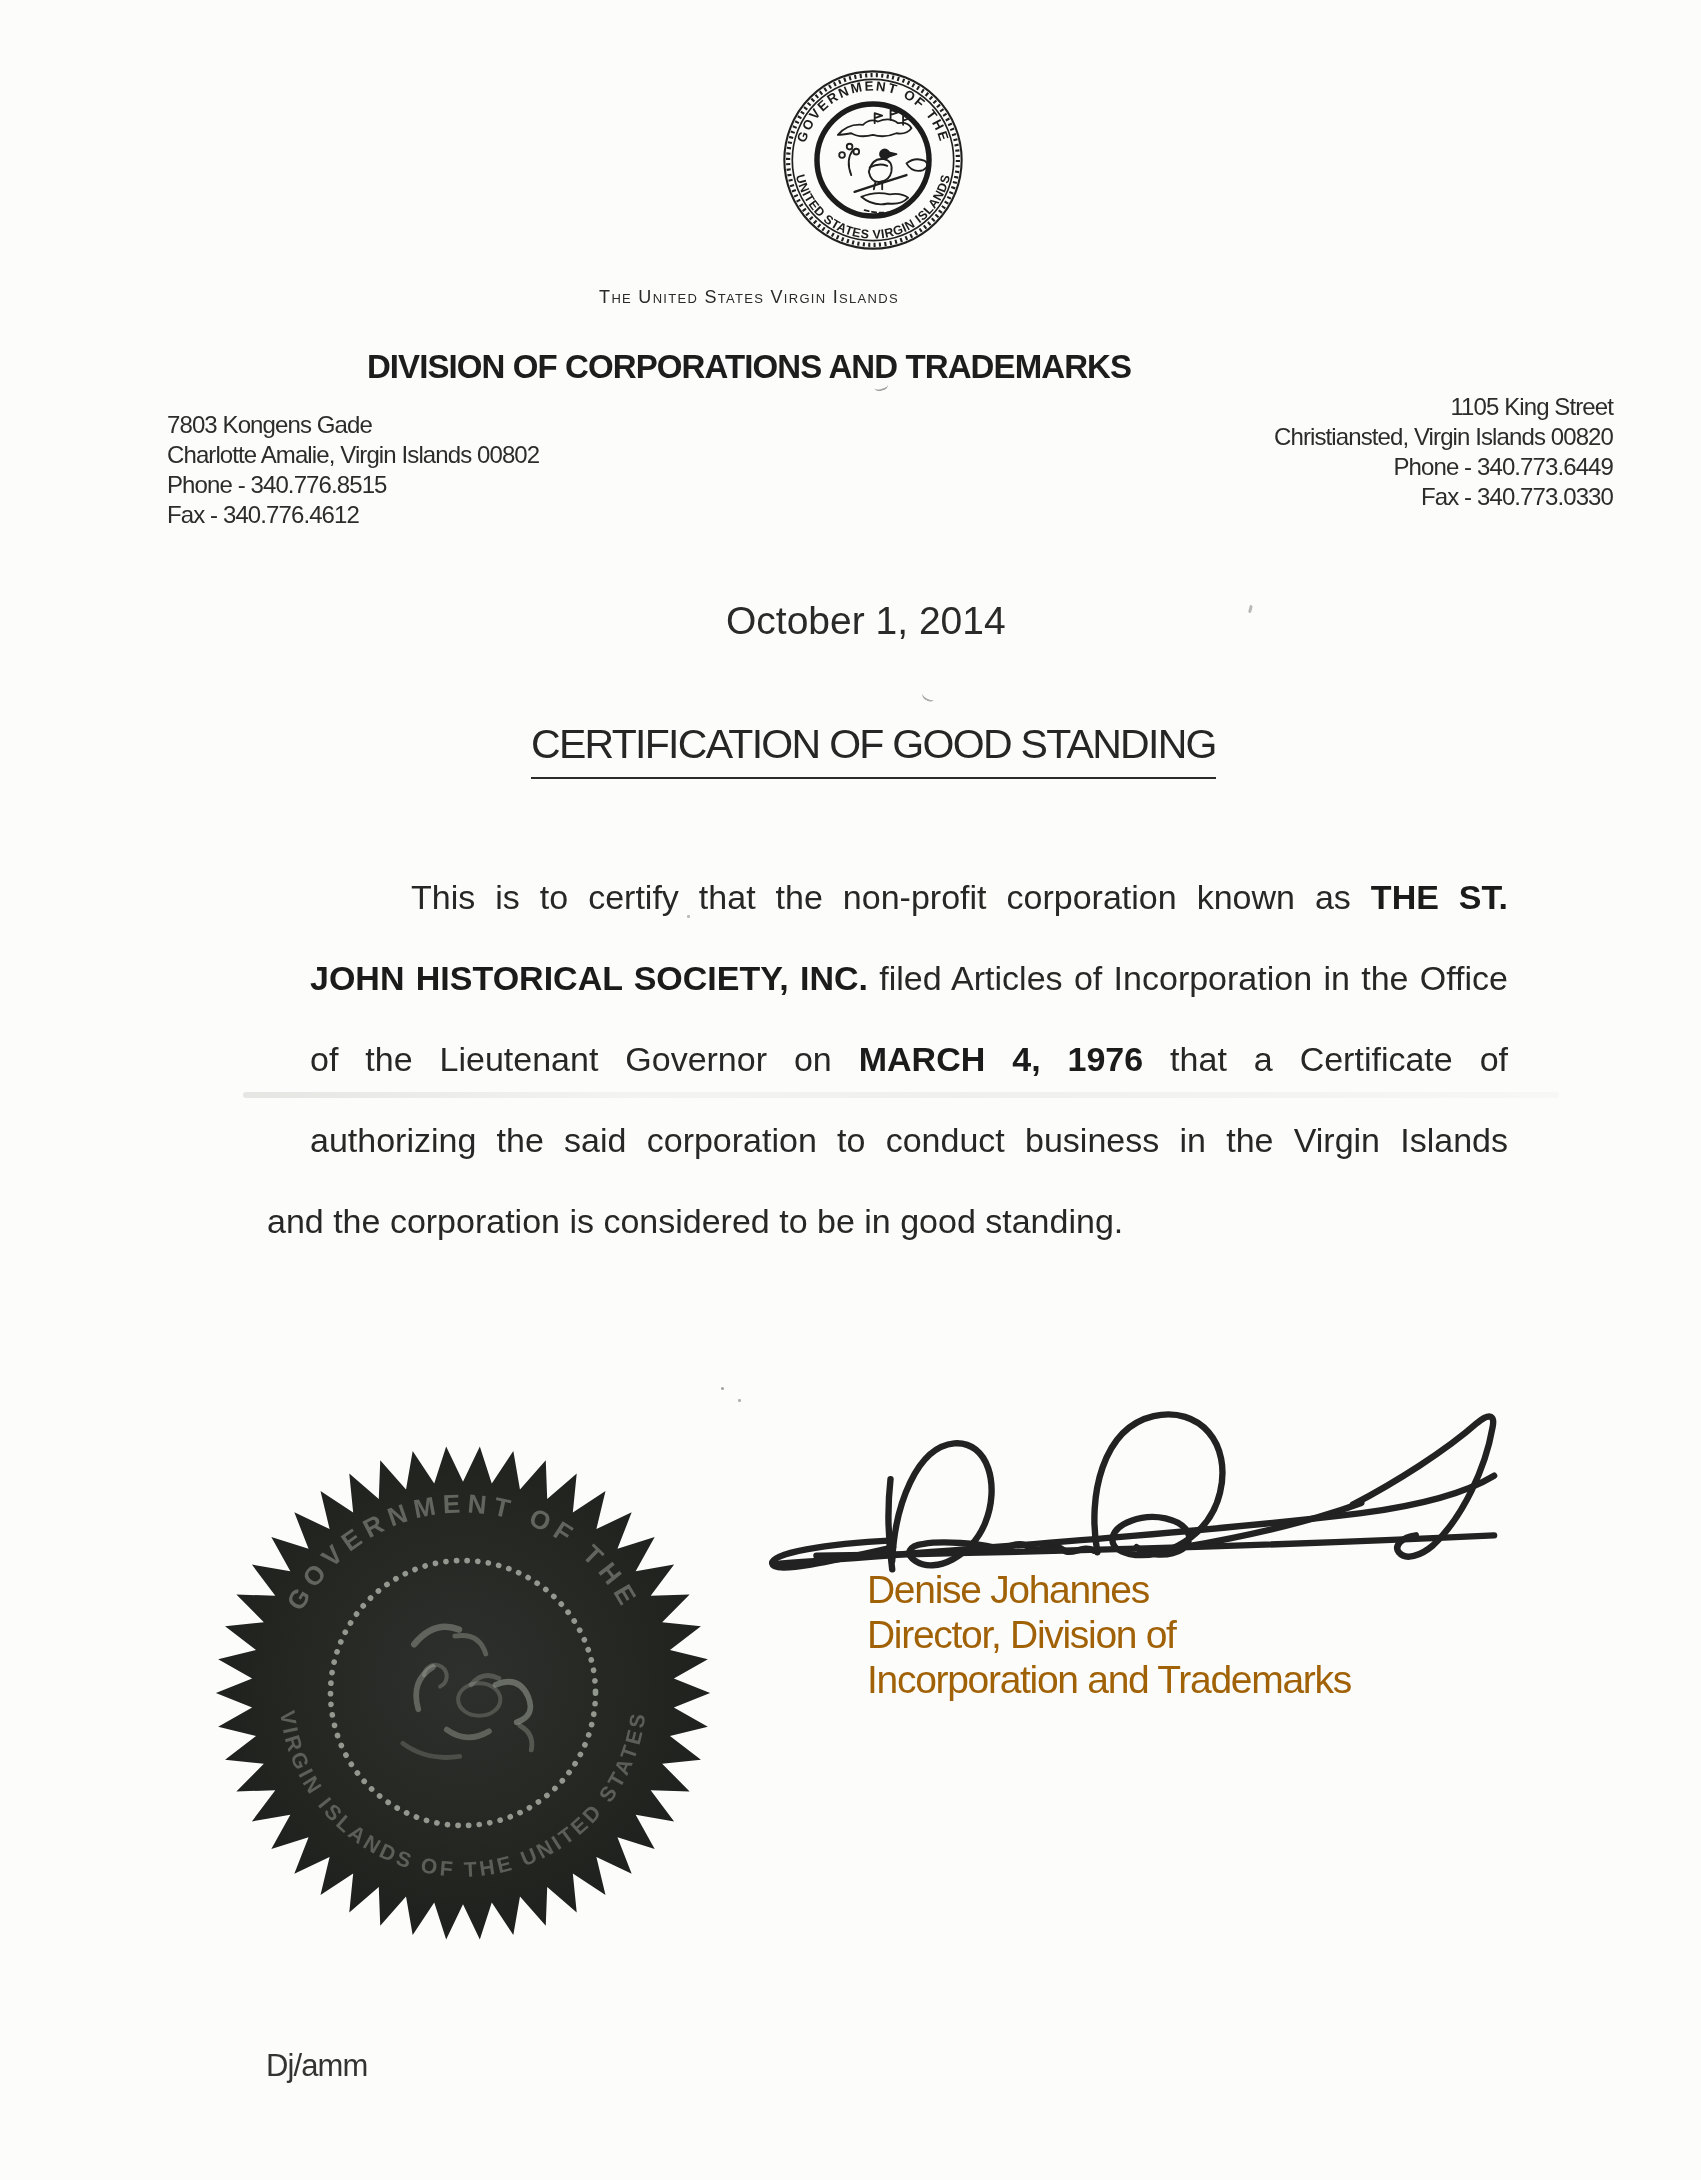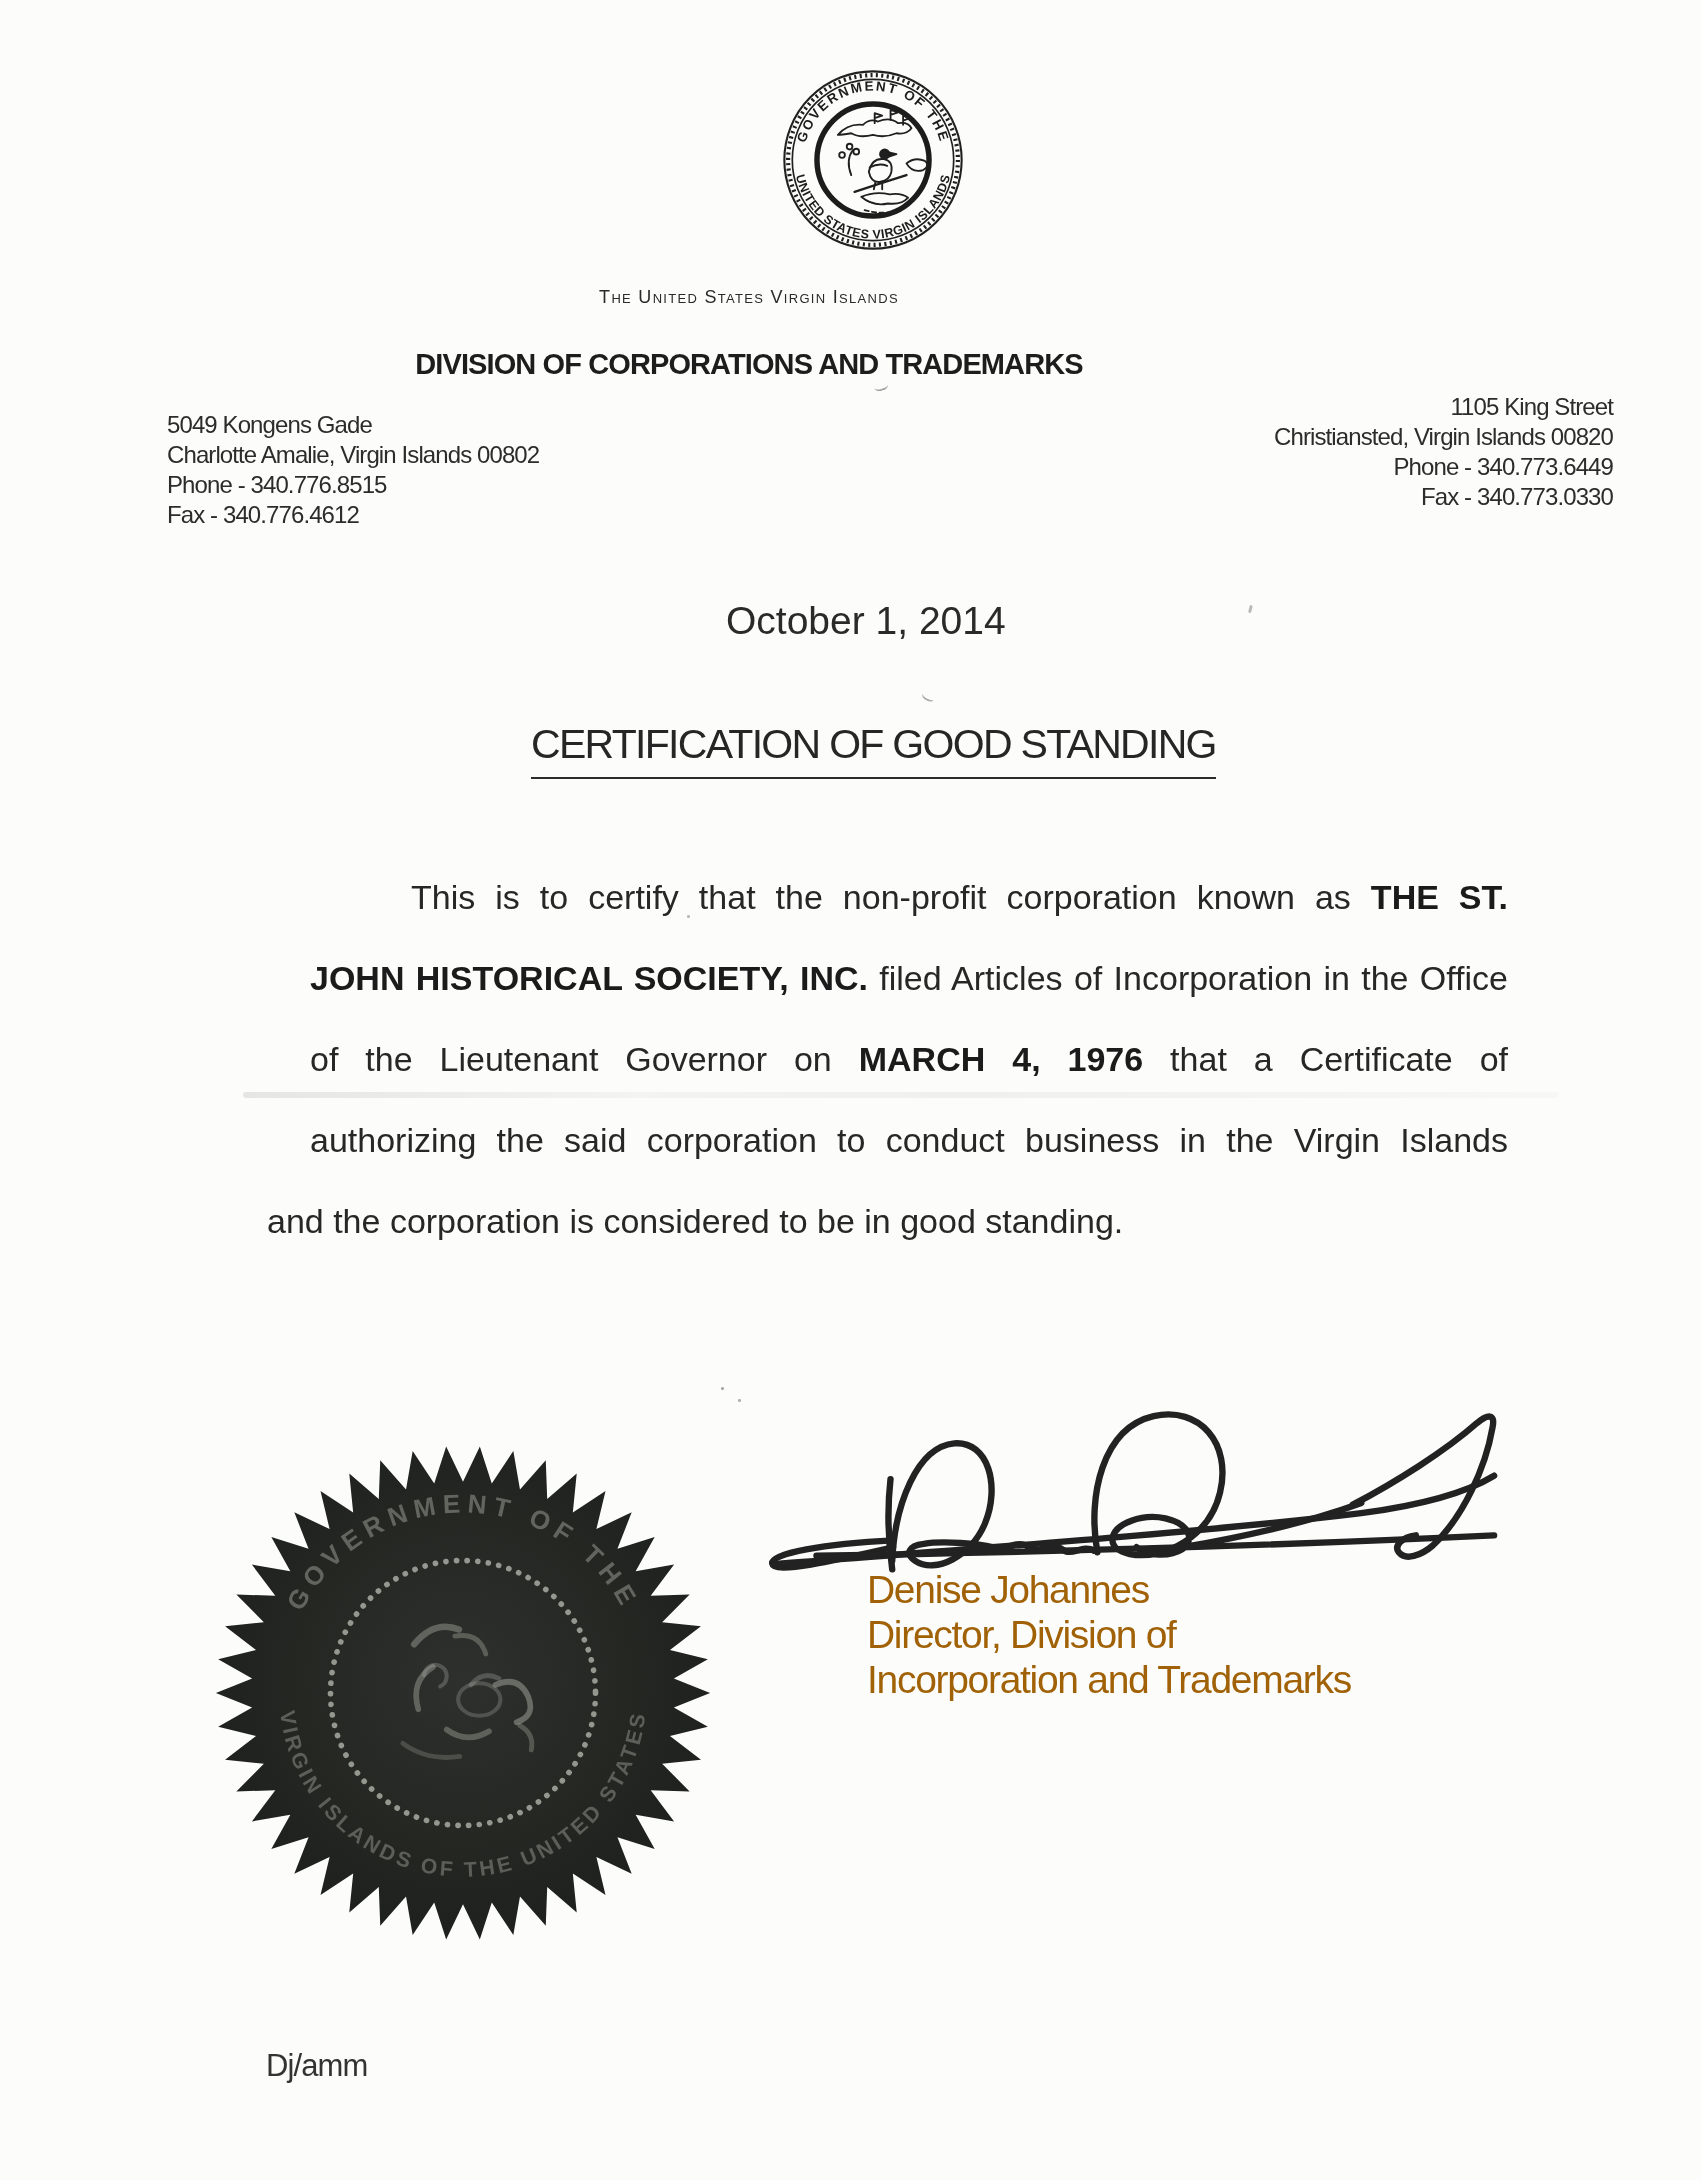--- a/index.html
+++ b/index.html
@@ -7,21 +7,21 @@
     position:relative;width:1702px;height:2181px;margin:0 auto;
     background:#fcfcfa;overflow:hidden;color:#232323;
     font-family:"Liberation Sans",sans-serif;
   }
   .abs{position:absolute;}
   
   .hdr{left:0;width:1460px;text-align:center;line-height:1;white-space:nowrap;}
   .hdr>span{display:inline-block;transform:translateX(19px);}
   .hdr1{top:288px;font-size:18px;letter-spacing:1.3px;font-variant:small-caps;color:#2a2a2a;}
   .hdr2{top:309px;font-size:34px;letter-spacing:-1.9px;color:#262626;}
-  .hdr3{top:350px;font-size:29px;letter-spacing:-0.9px;font-weight:700;color:#1d1d1d;}
+  .hdr3{top:350px;font-size:33px;letter-spacing:-0.9px;font-weight:700;color:#1d1d1d;}
   
   .addr{font-size:24px;letter-spacing:-0.9px;line-height:30px;color:#2c2c2c;}
   .addr-left{left:167px;top:410px;text-align:left;}
   .addr-right{right:89px;top:392px;text-align:right;}
   
   .date{left:726px;top:601px;font-size:39px;line-height:1;color:#2a2a2a;}
   .title{left:531px;top:724px;font-size:41px;letter-spacing:-1.7px;line-height:1;color:#262626;}
   .title .u{display:inline-block;padding-bottom:12px;border-bottom:2.6px solid #2b2b2b;}
   
   .body-text{
@@ -86,21 +86,21 @@
       <circle cx="124" cy="103" r="5.6" fill="#1f1f1f"></circle>
       <path d="M 129 101 l 9 2 l -9 3" fill="#1f1f1f"></path>
       <path d="M 113 136 l -2 9 M 121 136 l 0 9"></path>
     </g>
   </svg>
 
   <div class="abs hdr hdr1"><span>The United States Virgin Islands</span></div>
   <div class="abs hdr hdr3"><span>DIVISION OF CORPORATIONS AND TRADEMARKS</span></div>
 
   <div class="abs addr addr-left">
-    <div>5049 Kongens Gade</div>
+    <div>7803 Kongens Gade</div>
     <div>Charlotte Amalie, Virgin Islands 00802</div>
     <div>Phone - 340.776.8515</div>
     <div>Fax - 340.776.4612</div>
   </div>
   <div class="abs addr addr-right">
     <div>1105 King Street</div>
     <div>Christiansted, Virgin Islands 00820</div>
     <div>Phone - 340.773.6449</div>
     <div>Fax - 340.773.0330</div>
   </div>

